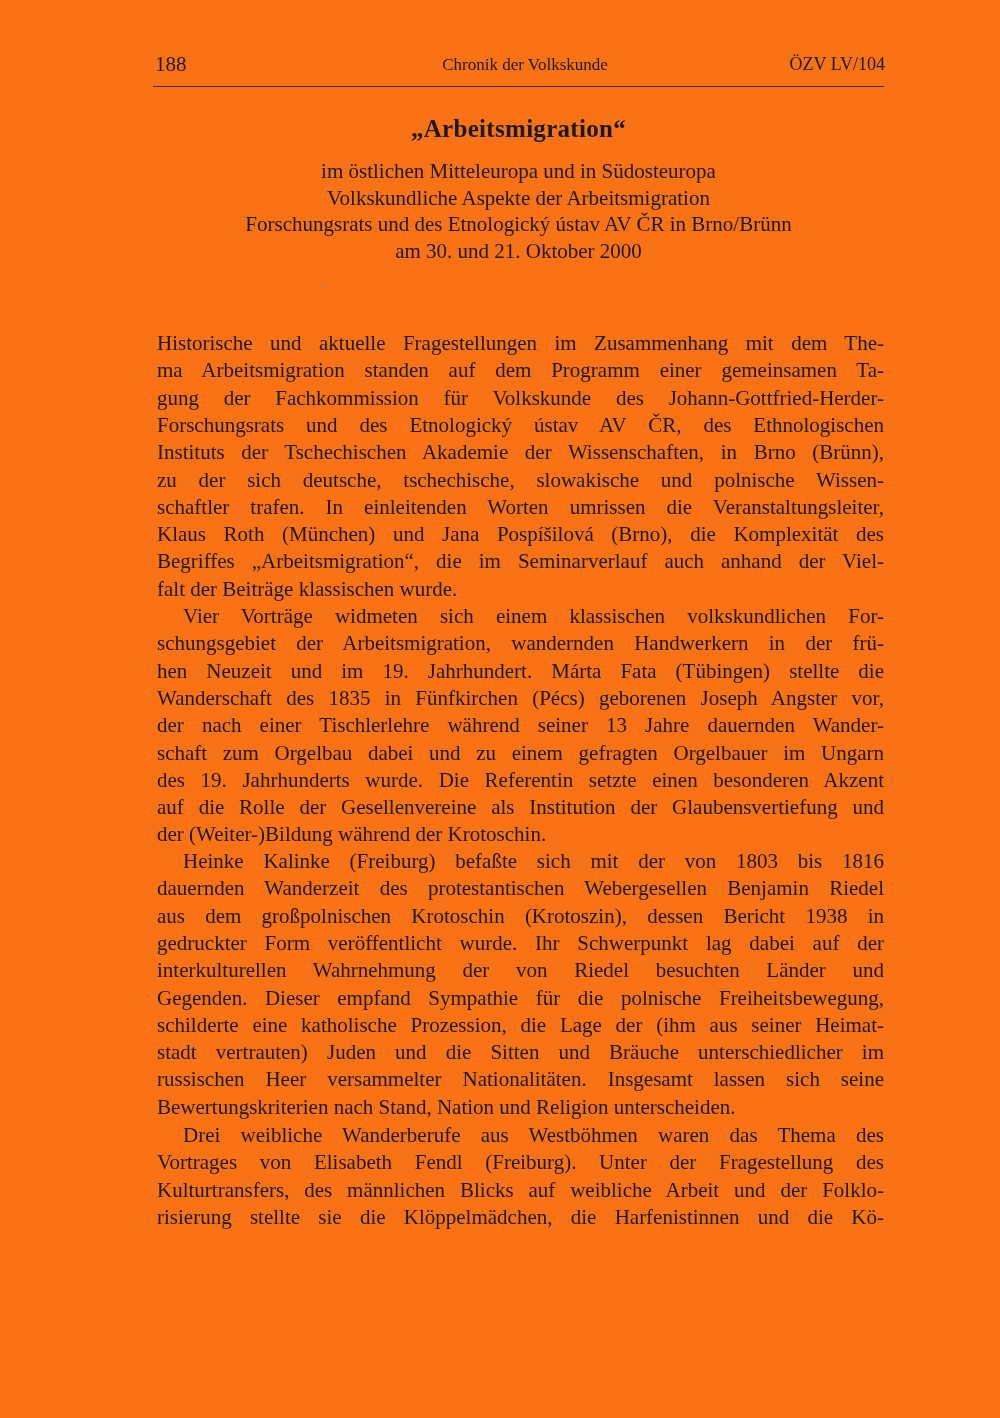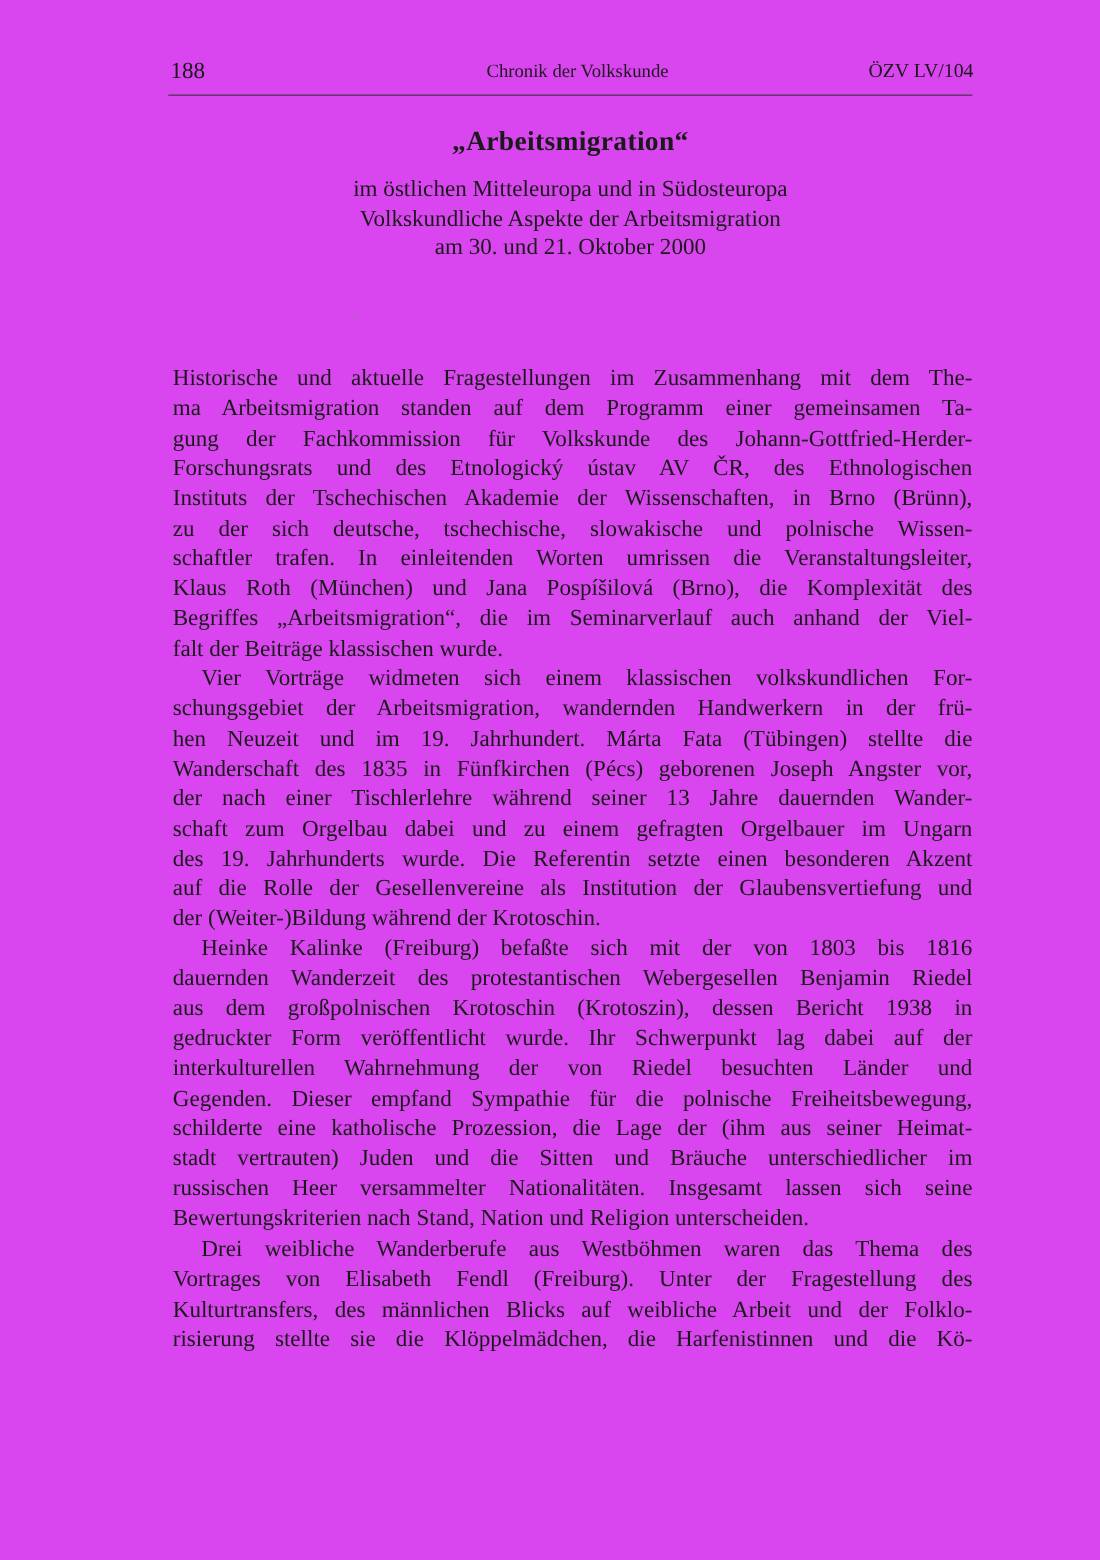--- a/index.html
+++ b/index.html
@@ -12,21 +12,21 @@
       height: 1418px;
       position: relative;
       overflow: hidden;
       font-family: "Liberation Serif", "DejaVu Serif", serif;
       color: #1a1a1a;
     }
     .page {
       position: absolute;
       left: 0; top: 0;
       width: 1000px; height: 1418px;
-      background: #d946ef;
+      background: #f97316;
     }
     
     .running-header {
       position: absolute;
       left: 155px;
       width: 730px;
       top: 52px;
       height: 30px;
       font-size: 18px;
     }
@@ -118,20 +118,21 @@
     <span class="rh-title">Chronik der Volkskunde</span>
     <span class="rh-journal">ÖZV LV/104</span>
   </div>
   <div class="header-rule"></div>
 
   <div class="title">„Arbeitsmigration“</div>
 
   <div class="subtitle">
     <span class="line">im östlichen Mitteleuropa und in Südosteuropa</span>
     <span class="line">Volkskundliche Aspekte der Arbeitsmigration</span>
+    <span class="line">Forschungsrats und des Etnologický ústav AV ČR in Brno/Brünn</span>
     <span class="line">am 30. und 21. Oktober 2000</span>
   </div>
 
   <div class="speck" style="left:322px; top:286px;"></div>
 
   <div class="body-text" id="body-text">
       <div>
         <div class="tline" style="top: 330px;">Historische und aktuelle Fragestellungen im Zusammenhang mit dem The-</div>
         <div class="tline" style="top: 357.3px;">ma Arbeitsmigration standen auf dem Programm einer gemeinsamen Ta-</div>
         <div class="tline" style="top: 384.6px;">gung der Fachkommission für Volkskunde des Johann-Gottfried-Herder-</div>

